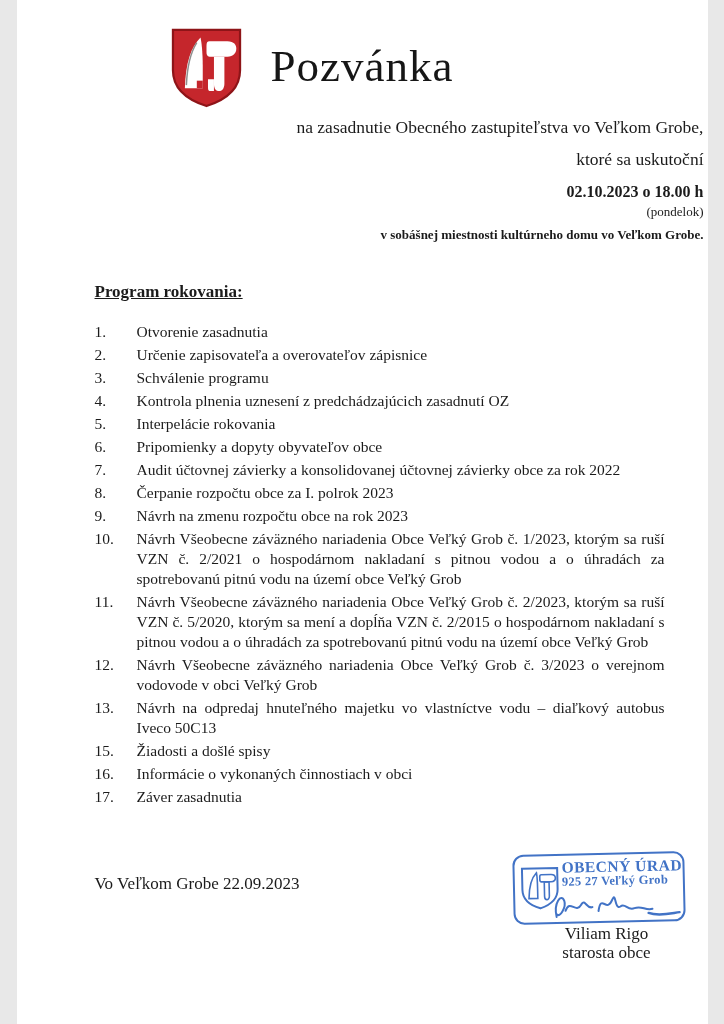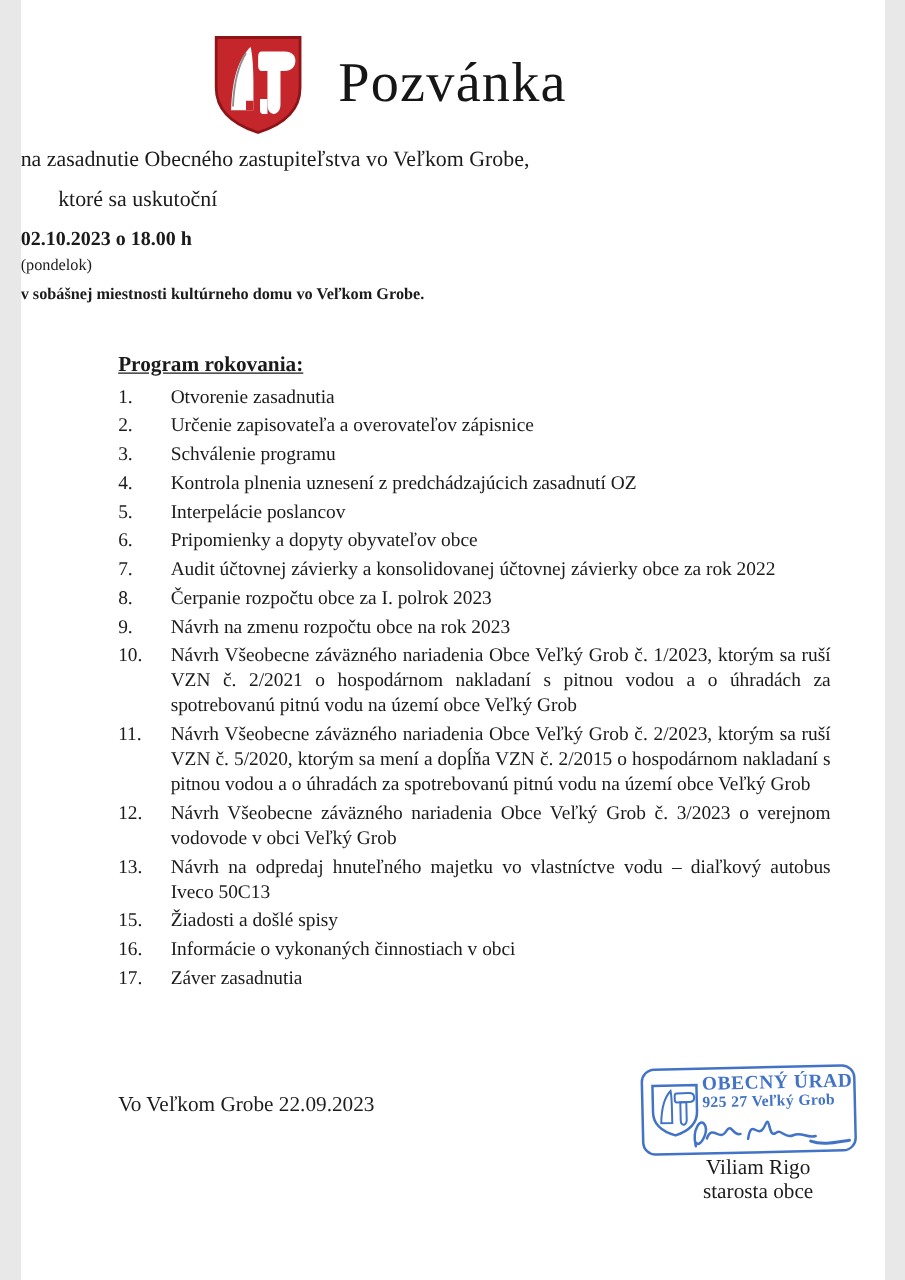--- a/index.html
+++ b/index.html
@@ -12,31 +12,31 @@
     overflow:hidden;
     margin:0 auto;
   }
   
   .coa{position:absolute;left:150px;top:27px;width:79px;height:82px;}
   .doc-title{
     position:absolute;top:40px;left:0;right:0;
     text-align:center;font-size:45px;font-weight:400;
     letter-spacing:1px;color:#161616;margin:0;
   }
-  .center-line{position:absolute;left:0;right:4px;text-align:left;}
+  .center-line{position:absolute;left:0;right:4px;text-align:right;}
   .invite-line{top:117px;font-size:17.5px;}
   .occur-line{top:149px;font-size:17.5px;padding-left:30px;}
   .dt-line{top:183px;font-size:16px;font-weight:700;}
   .weekday-line{top:204px;font-size:13px;}
   .venue-line{top:227px;font-size:13px;font-weight:700;}
   
   .agenda{position:absolute;left:78px;top:282px;width:570px;}
   .agenda-heading{
     font-size:17px;font-weight:700;text-decoration:underline;
-    margin:0 0 6px 0;
+    margin:0 0 20px 0;
   }
   .row{display:flex;margin-bottom:3px;}
   .num{width:42px;flex:0 0 42px;font-size:15.5px;line-height:20px;}
   .txt{flex:1;font-size:15.5px;line-height:20px;text-align:justify;}
   
   .place-date{position:absolute;left:78px;top:874px;font-size:17px;}
   .stamp{
     position:absolute;left:496px;top:853px;width:172px;height:70px;
     border:2.5px solid #4273c6;border-radius:11px;
     transform:rotate(-1.3deg);
@@ -91,21 +91,21 @@
     <div class="row">
         <span class="num">3.</span>
         <span class="txt">Schválenie programu</span>
       </div>
     <div class="row">
         <span class="num">4.</span>
         <span class="txt">Kontrola plnenia uznesení z predchádzajúcich zasadnutí OZ</span>
       </div>
     <div class="row">
         <span class="num">5.</span>
-        <span class="txt">Interpelácie poslancov</span>
+        <span class="txt">Interpelácie rokovania</span>
       </div>
     <div class="row">
         <span class="num">6.</span>
         <span class="txt">Pripomienky a dopyty obyvateľov obce</span>
       </div>
     <div class="row">
         <span class="num">7.</span>
         <span class="txt">Audit účtovnej závierky a konsolidovanej účtovnej závierky obce za rok 2022</span>
       </div>
     <div class="row">

